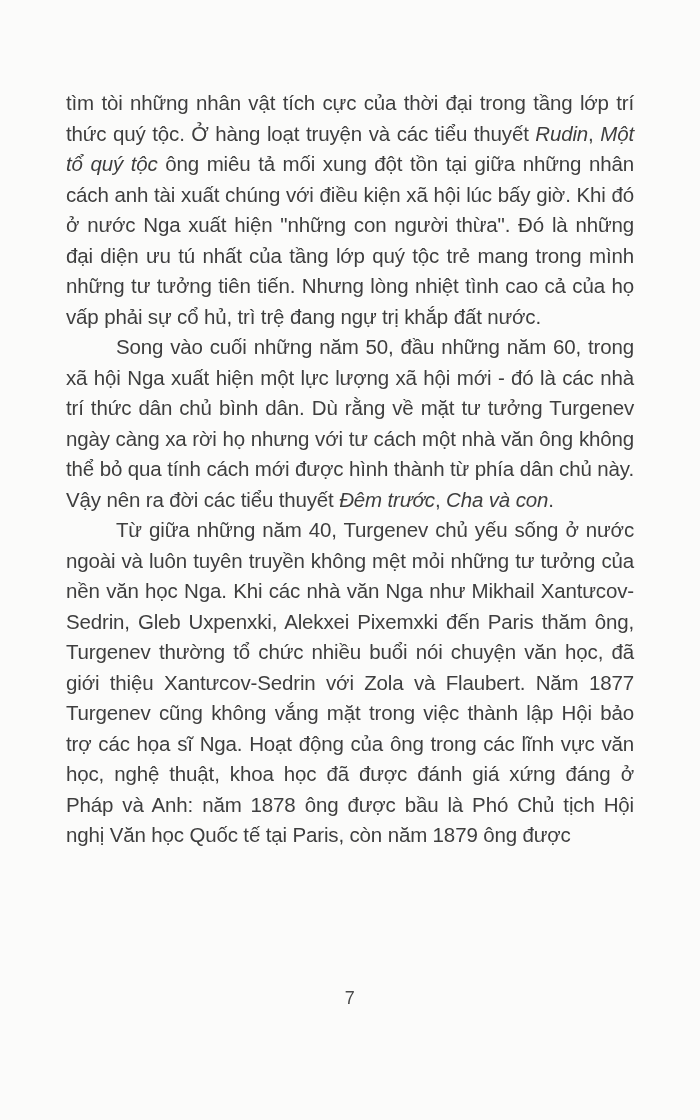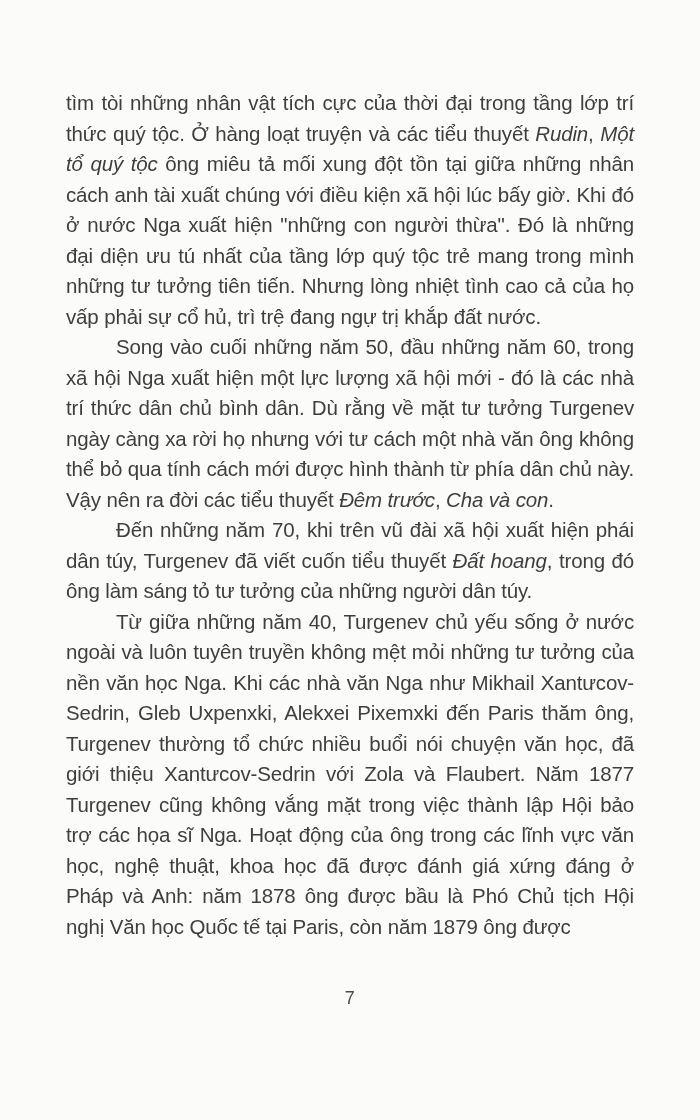--- a/index.html
+++ b/index.html
@@ -52,17 +52,16 @@
     color: #4a4a4a;
   }
 </style>
 </head>
 <body>
 
 <div class="page">
   <div class="text-block">
       <p class="para"><span>tìm tòi những nhân vật tích cực của thời đại trong tầng lớp trí thức quý tộc. Ở hàng loạt truyện và các tiểu thuyết </span><i>Rudin</i><span>, </span><i>Một tổ quý tộc</i><span> ông miêu tả mối xung đột tồn tại giữa những nhân cách anh tài xuất chúng với điều kiện xã hội lúc bấy giờ. Khi đó ở nước Nga xuất hiện "những con người thừa". Đó là những đại diện ưu tú nhất của tầng lớp quý tộc trẻ mang trong mình những tư tưởng tiên tiến. Nhưng lòng nhiệt tình cao cả của họ vấp phải sự cổ hủ, trì trệ đang ngự trị khắp đất nước.</span></p>
       <p class="para indent"><span>Song vào cuối những năm 50, đầu những năm 60, trong xã hội Nga xuất hiện một lực lượng xã hội mới - đó là các nhà trí thức dân chủ bình dân. Dù rằng về mặt tư tưởng Turgenev ngày càng xa rời họ nhưng với tư cách một nhà văn ông không thể bỏ qua tính cách mới được hình thành từ phía dân chủ này. Vậy nên ra đời các tiểu thuyết </span><i>Đêm trước</i><span>, </span><i>Cha và con</i><span>.</span></p>
-      <p class="para indent"><span>Đến những năm 70, khi trên vũ đài xã hội xuất hiện phái dân túy, Turgenev đã viết cuốn tiểu thuyết </span><i>Đất hoang</i><span>, trong đó ông làm sáng tỏ tư tưởng của những người dân túy.</span></p>
       <p class="para indent"><span>Từ giữa những năm 40, Turgenev chủ yếu sống ở nước ngoài và luôn tuyên truyền không mệt mỏi những tư tưởng của nền văn học Nga. Khi các nhà văn Nga như Mikhail Xantưcov-Sedrin, Gleb Uxpenxki, Alekxei Pixemxki đến Paris thăm ông, Turgenev thường tổ chức nhiều buổi nói chuyện văn học, đã giới thiệu Xantưcov-Sedrin với Zola và Flaubert. Năm 1877 Turgenev cũng không vắng mặt trong việc thành lập Hội bảo trợ các họa sĩ Nga. Hoạt động của ông trong các lĩnh vực văn học, nghệ thuật, khoa học đã được đánh giá xứng đáng ở Pháp và Anh: năm 1878 ông được bầu là Phó Chủ tịch Hội nghị Văn học Quốc tế tại Paris, còn năm 1879 ông được</span></p>
     </div>
   <div class="page-number">7</div>
 </div>
 
 </body></html>

